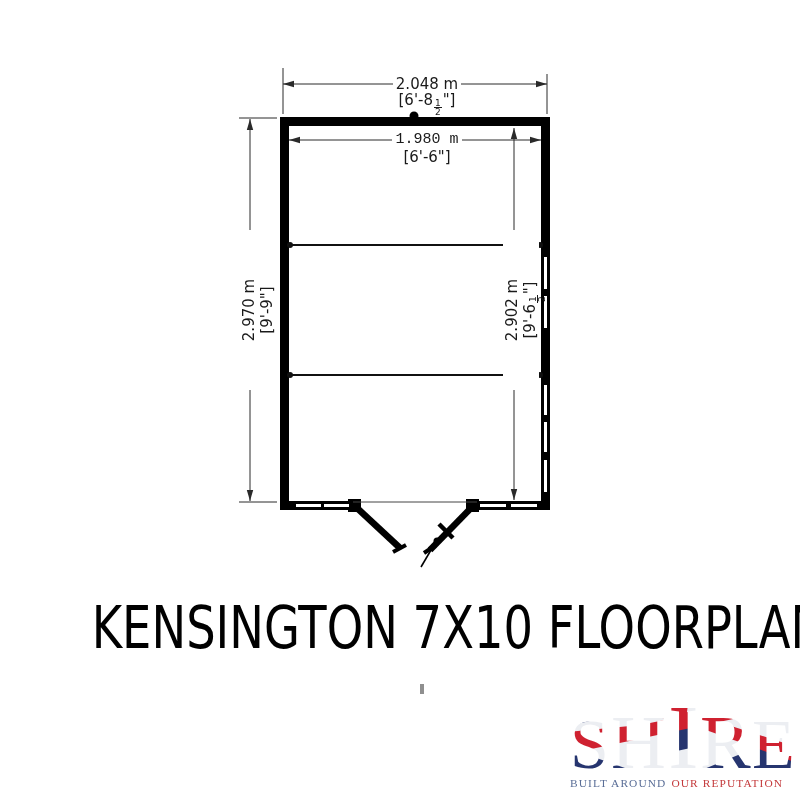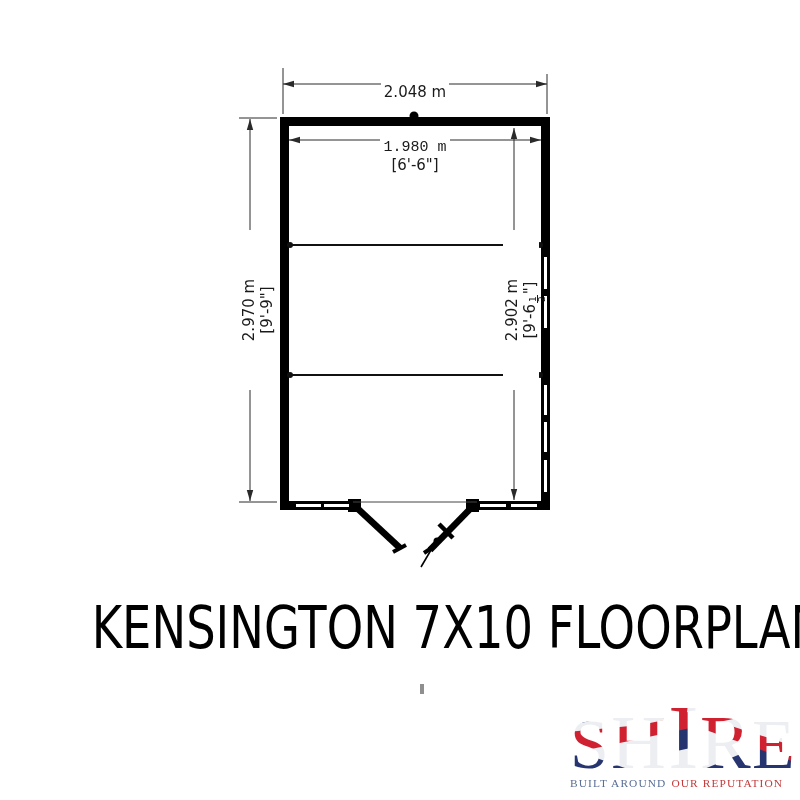--- a/index.html
+++ b/index.html
@@ -2,21 +2,21 @@
 <html><head>
 <meta charset="utf-8">
 <style>
   html,body{margin:0;padding:0;background:#ffffff;}
   .canvas{position:relative;width:800px;height:800px;background:#fff;overflow:hidden;
           font-family:"DejaVu Sans",sans-serif;color:#1a1a1a;}
   svg{position:absolute;left:0;top:0;}
   .plan{width:800px;height:800px;}
   .dimlabel{position:absolute;font-size:15px;line-height:16px;text-align:center;white-space:nowrap;color:#1a1a1a;}
   .bgwhite{background:#fff;padding:0 3px;}
-  .hlabel{left:340px;width:150px;margin-top:8px;}
+  .hlabel{left:352px;width:150px;}
   .vwrap{position:absolute;width:160px;height:36px;transform:rotate(-90deg);
          background:#fff;text-align:center;}
   .vwrap .line{display:block;font-size:15px;line-height:18px;white-space:nowrap;}
   .frac{display:inline-flex;flex-direction:column;align-items:center;vertical-align:-0.12em;
         font-size:9px;line-height:8px;margin:0 1px;}
   .frac .num{border-bottom:1px solid #1a1a1a;padding:0 1px;}
   .title{position:absolute;left:0;top:596px;width:800px;text-align:center;}
   .title span{display:inline-block;font-size:58px;line-height:64px;white-space:nowrap;
               transform:scaleX(0.80);transform-origin:50% 50%;color:#000;}
   .gray-dash{position:absolute;left:420px;top:684px;width:4px;height:10px;background:#8f8f8f;}
@@ -98,20 +98,26 @@
 
       <line x1="514" y1="128" x2="514" y2="500"></line>
       <polygon points="514,128 510.8,139 517.2,139" stroke="none"></polygon>
       <polygon points="514,500 510.8,489 517.2,489" stroke="none"></polygon>
     </g>
   </svg>
 
   <div class="dimlabel hlabel" style="top:76px;">
     <span class="bgwhite">2.048 m</span>
   </div>
+  <div class="dimlabel hlabel" style="top:92px;">
+    <span>[6'-8</span><span class="frac">
+        <span class="num">1</span>
+        <span class="den">2</span>
+      </span><span>"]</span>
+  </div>
 
   <div class="dimlabel hlabel" style="top:132px;font-family:Liberation Mono, monospace;">
     <span class="bgwhite">1.980 m</span>
   </div>
   <div class="dimlabel hlabel" style="top:149px;">
     <span>[6'-6"]</span>
   </div>
 
   <div class="vwrap" style="left:178px;top:292px;">
     <span class="line">2.970 m</span>

